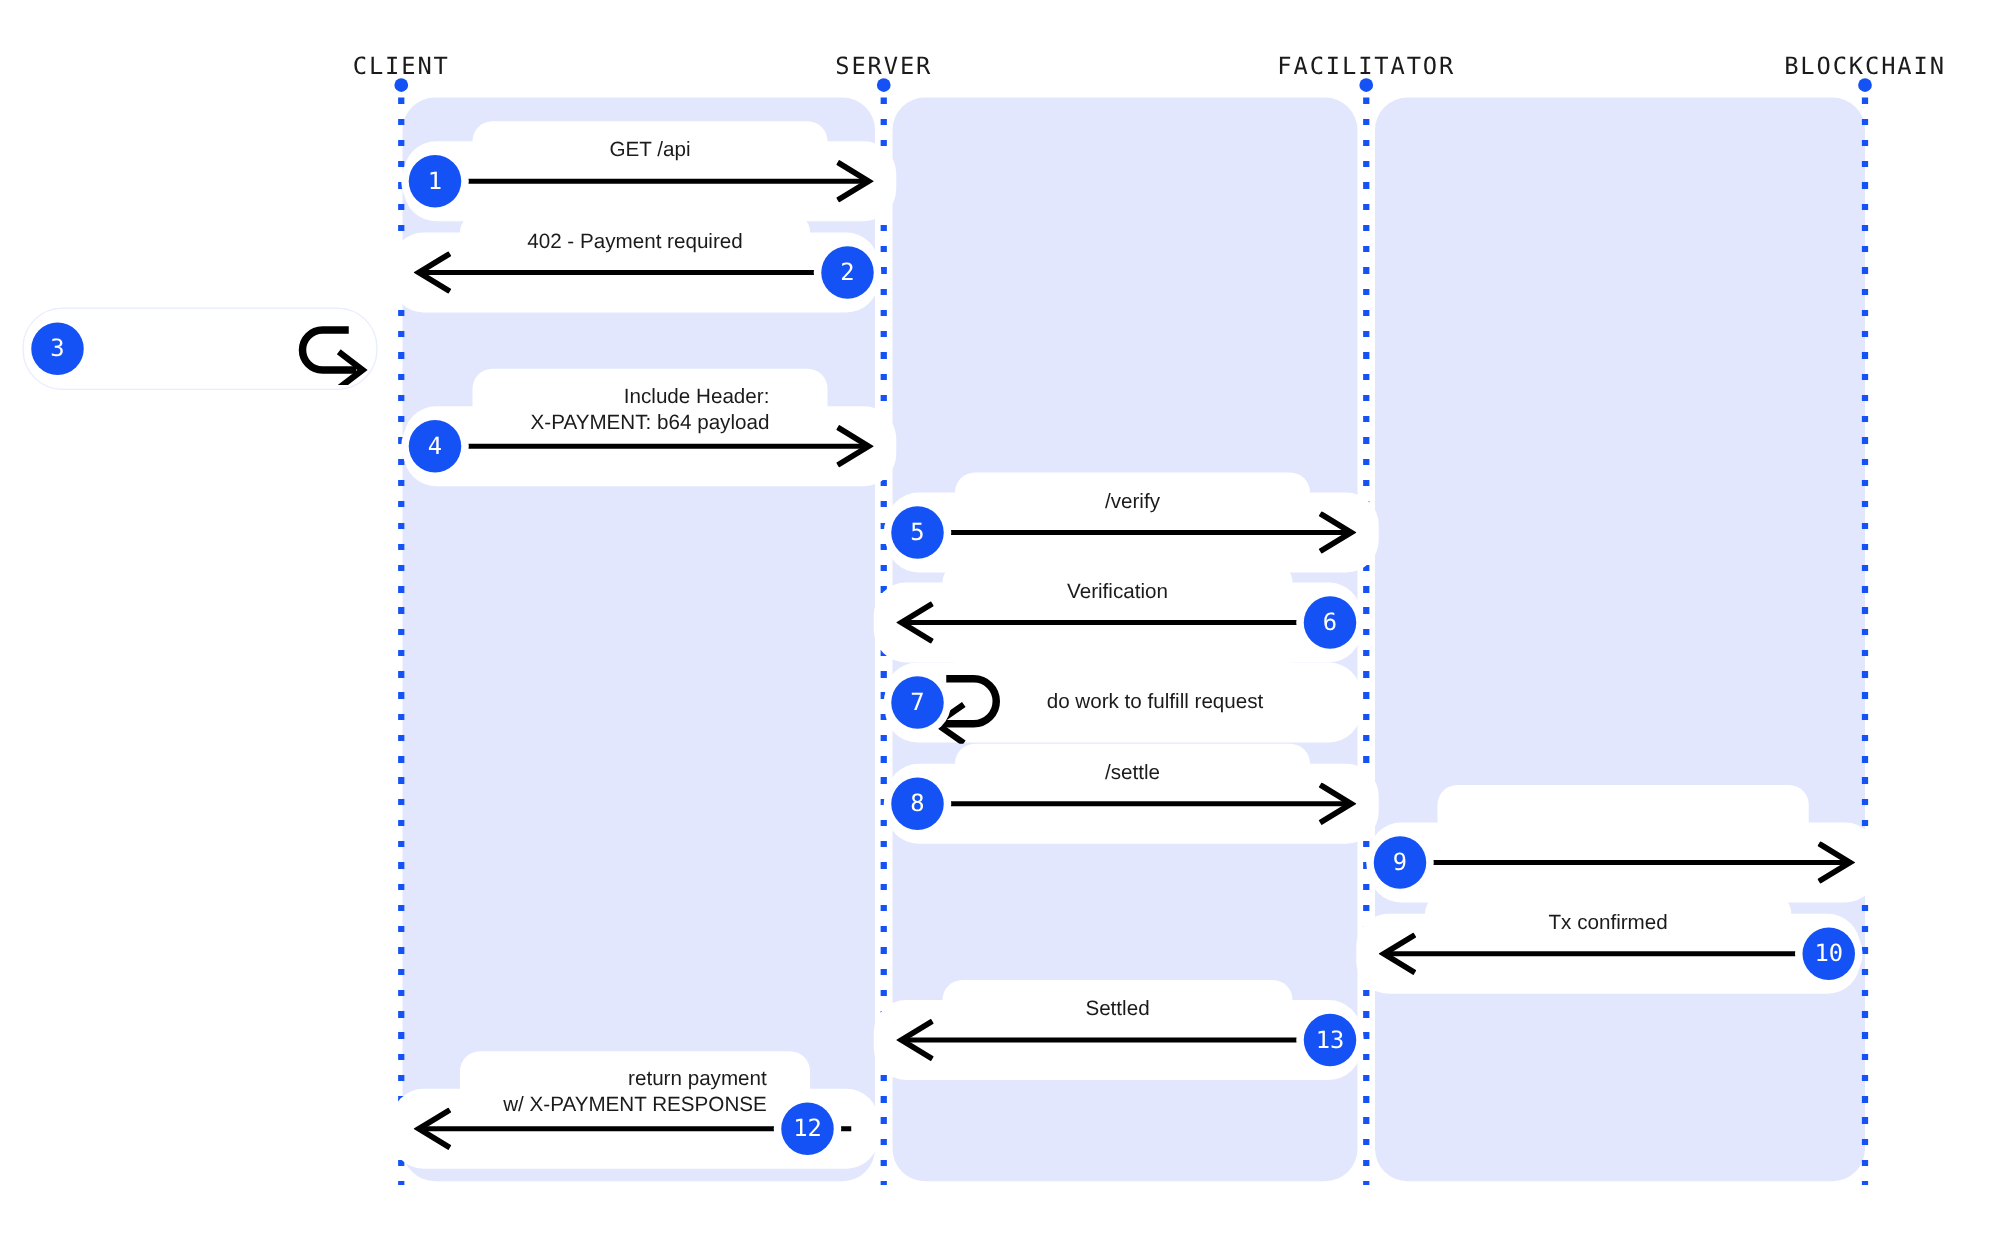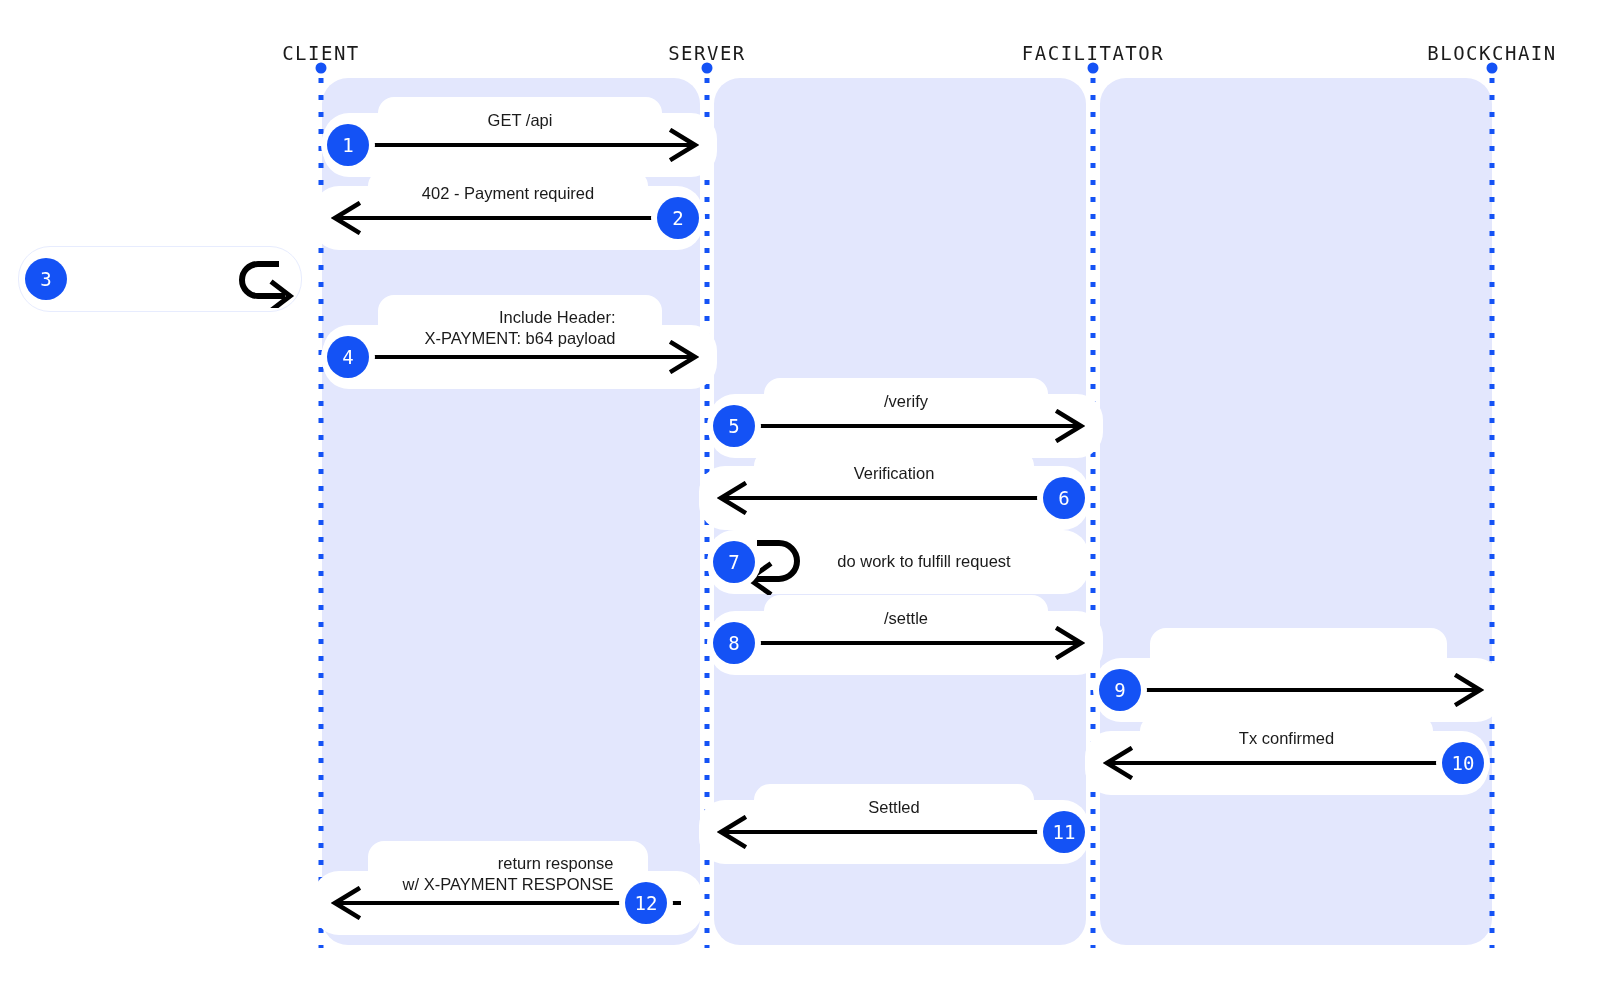--- a/index.html
+++ b/index.html
@@ -221,28 +221,28 @@
     </svg>
     <div class="msg-text" style="left: 1286.5px; top: 728px;">Tx confirmed</div>
     <div class="badge" style="left: 1463px; top: 763px;">10</div>
     <div class="msg-labelbox" style="left: 754px; top: 784px; width: 280px; height: 44px;"></div>
     <div class="msg-arrowbox" style="left: 699px; top: 800px; width: 390px; height: 64px;"></div>
     <div class="msg-line" style="left: 721px; top: 830px; width: 346px;"></div>
     <svg width="30" height="34" viewBox="0 0 30 34" class="arrowhead" style="left: 717px; top: 815px;">
       <path d="M27 3 L4 17 L27 31" stroke="#000" stroke-width="4.5" fill="none" stroke-linecap="square" stroke-linejoin="miter"></path>
     </svg>
     <div class="msg-text" style="left: 894px; top: 797px;">Settled</div>
-    <div class="badge" style="left: 1064px; top: 832px;">11</div>
+    <div class="badge" style="left: 1064px; top: 832px;">13</div>
     <div class="msg-labelbox" style="left: 368px; top: 841px; width: 280px; height: 56px;"></div>
     <div class="msg-arrowbox" style="left: 313px; top: 871px; width: 390px; height: 64px;"></div>
     <div class="msg-line" style="left: 335px; top: 901px; width: 346px;"></div>
     <svg width="30" height="34" viewBox="0 0 30 34" class="arrowhead" style="left: 331px; top: 886px;">
       <path d="M27 3 L4 17 L27 31" stroke="#000" stroke-width="4.5" fill="none" stroke-linecap="square" stroke-linejoin="miter"></path>
     </svg>
-    <div class="msg-text" style="left: 508px; top: 853px;">return response
+    <div class="msg-text" style="left: 508px; top: 853px;">return payment
 w/ X-PAYMENT RESPONSE</div>
     <div class="badge" style="left: 646px; top: 903px;">12</div>
     <div class="note-box" style="left: 18px; top: 246px; width: 284px; height: 66px;"></div>
     <div class="badge" style="left: 46px; top: 279px; box-shadow: none;">3</div>
     <svg width="70" height="58" viewBox="0 0 70 58" class="selfloop" style="left: 233px; top: 250px;">
       <path d="M46 14 L25 14 A16 16 0 0 0 25 46 L52 46" stroke="#000" stroke-width="6" fill="none" stroke-linecap="butt"></path>
       <path d="M40 33 L57 46 L40 59" stroke="#000" stroke-width="5" fill="none" stroke-linecap="square"></path>
     </svg>
   </div>
 

